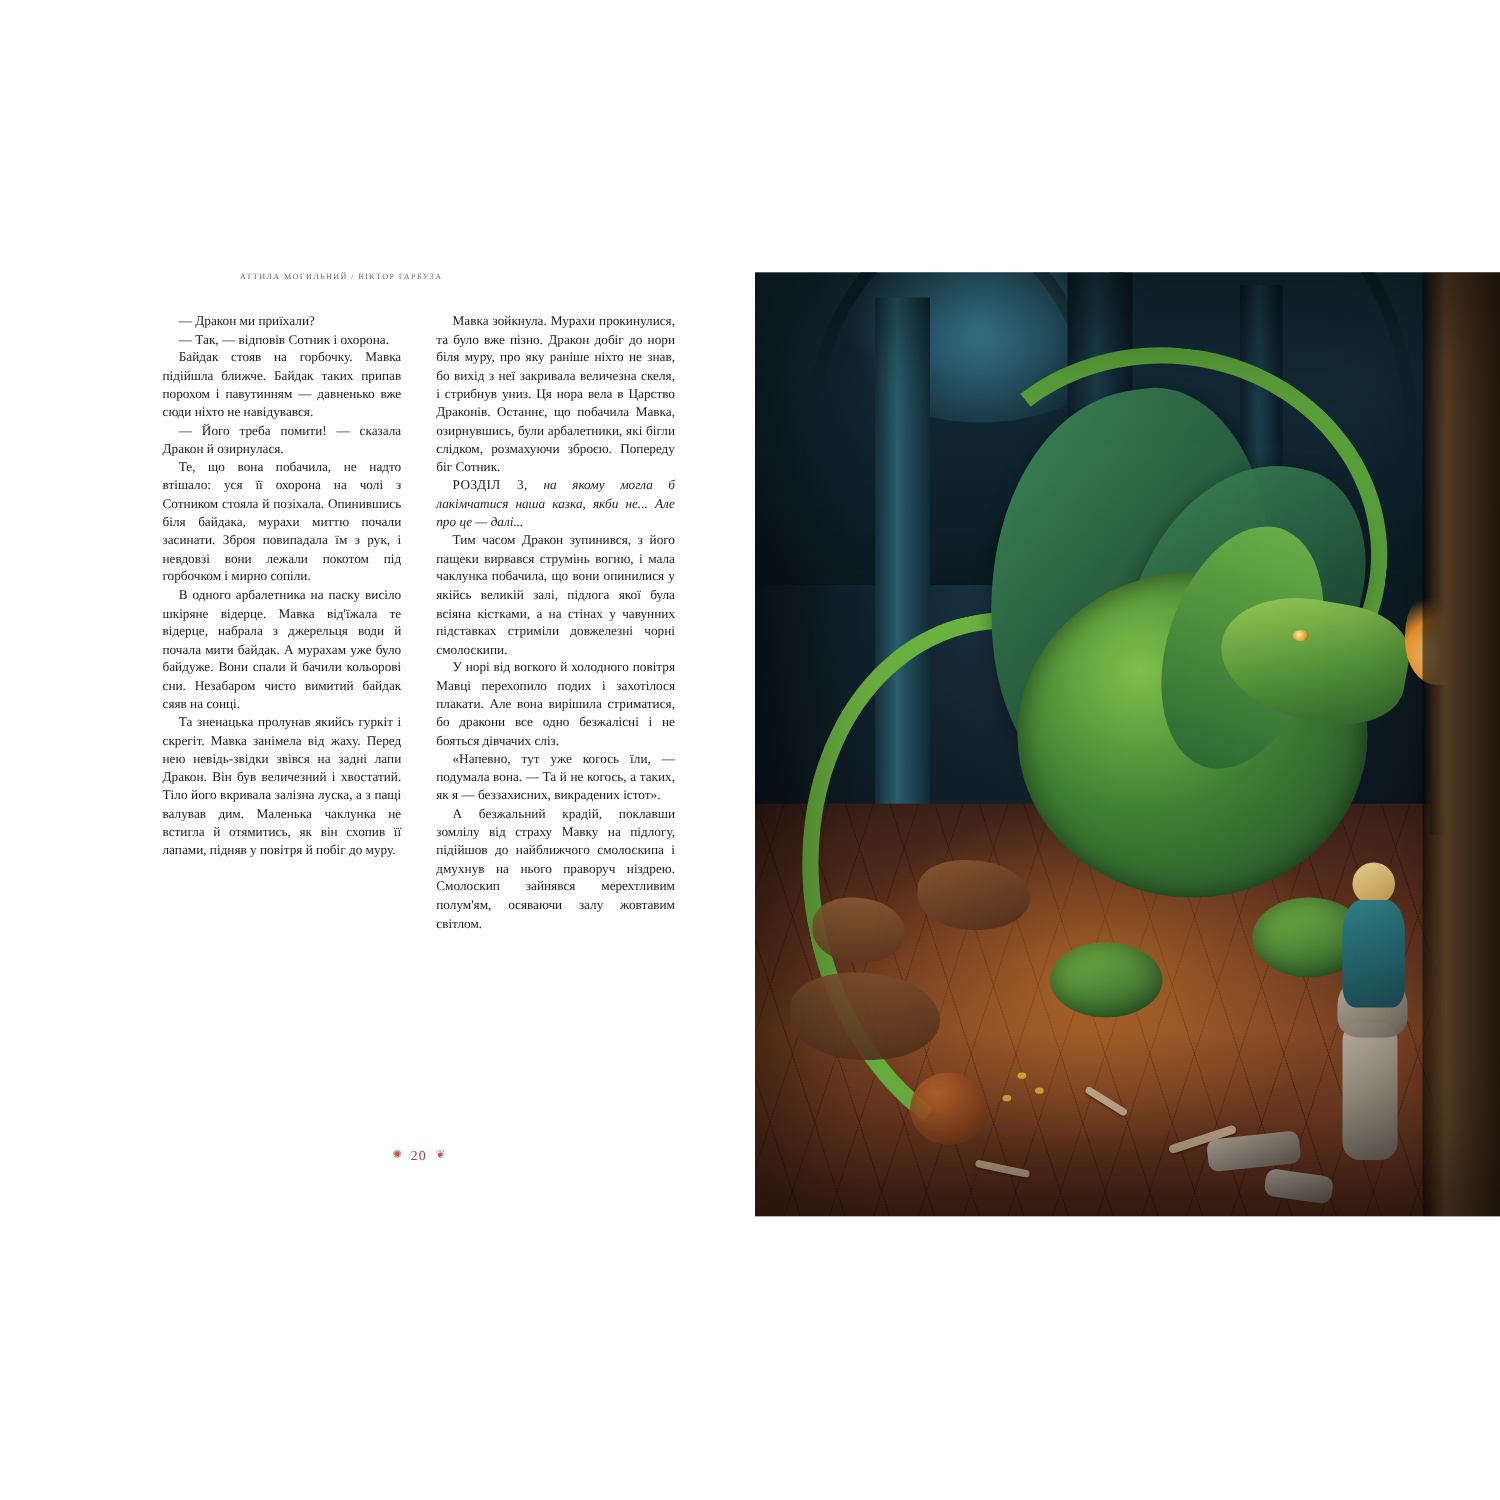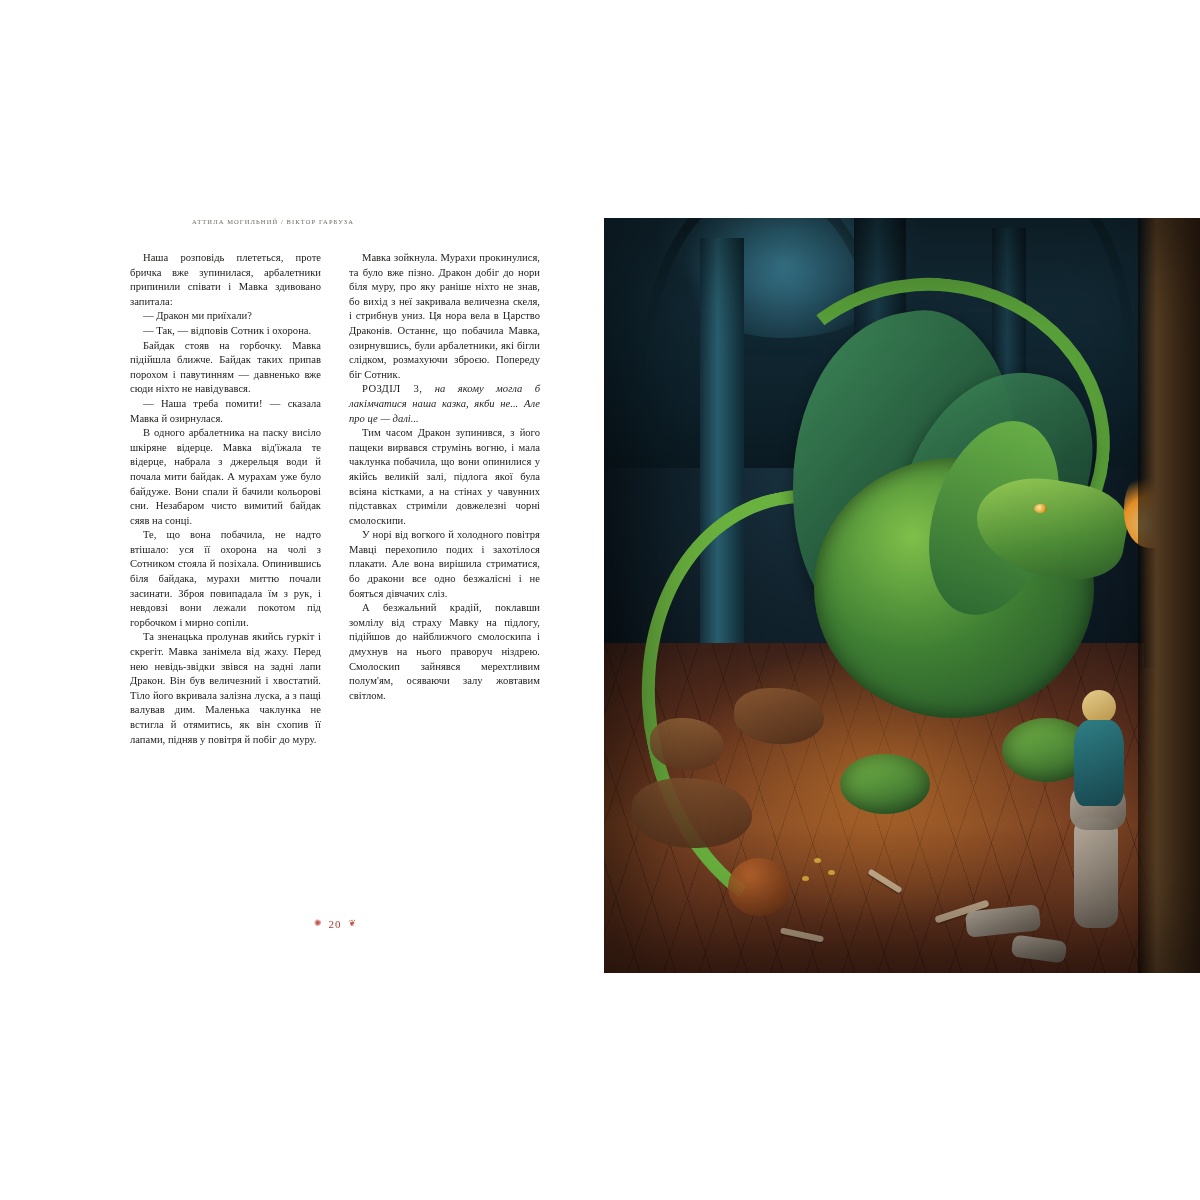--- a/index.html
+++ b/index.html
@@ -261,37 +261,37 @@
 
 <div class="spread">
 
   <div class="page-left">
 
     <div class="running-head">АТТИЛА МОГИЛЬНИЙ / ВІКТОР ГАРБУЗА</div>
 
     <div class="columns">
 
       <div class="col">
-        <p>Наша розповідь плететься, проте бричка вже зупинилася, арбалетники припинили співати і Мавка здивовано запитала:</p>
         <p class="dash">— Дракон ми приїхали?</p>
         <p class="dash">— Так, — відповів Сотник і охорона.</p>
         <p>Байдак стояв на горбочку. Мавка підійшла ближче. Байдак таких припав порохом і павутинням — давненько вже сюди ніхто не навідувався.</p>
-        <p class="dash">— Наша треба помити! — сказала Мавка й озирнулася.</p>
+        <p class="dash">— Його треба помити! — сказала Дракон й озирнулася.</p>
+        <p>Те, що вона побачила, не надто втішало: уся її охорона на чолі з Сотником стояла й позіхала. Опинившись біля байдака, мурахи миттю почали засинати. Зброя повипадала їм з рук, і невдовзі вони лежали покотом під горбочком і мирно сопіли.</p>
         <p>В одного арбалетника на паску висіло шкіряне відерце. Мавка від'їжала те відерце, набрала з джерельця води й почала мити байдак. А мурахам уже було байдуже. Вони спали й бачили кольорові сни. Незабаром чисто вимитий байдак сяяв на сонці.</p>
-        <p>Те, що вона побачила, не надто втішало: уся її охорона на чолі з Сотником стояла й позіхала. Опинившись біля байдака, мурахи миттю почали засинати. Зброя повипадала їм з рук, і невдовзі вони лежали покотом під горбочком і мирно сопіли.</p>
         <p>Та зненацька пролунав якийсь гуркіт і скрегіт. Мавка занімела від жаху. Перед нею невідь-звідки звівся на задні лапи Дракон. Він був величезний і хвостатий. Тіло його вкривала залізна луска, а з пащі валував дим. Маленька чаклунка не встигла й отямитись, як він схопив її лапами, підняв у повітря й побіг до муру.</p>
       </div>
 
       <div class="col">
         <p>Мавка зойкнула. Мурахи прокинулися, та було вже пізно. Дракон добіг до нори біля муру, про яку раніше ніхто не знав, бо вихід з неї закривала величезна скеля, і стрибнув униз. Ця нора вела в Царство Драконів. Останнє, що побачила Мавка, озирнувшись, були арбалетники, які бігли слідком, розмахуючи зброєю. Попереду біг Сотник.</p>
 
         <p class="chapter-head"><span class="label">РОЗДІЛ 3,</span><span> на якому могла б лакімчатися наша казка, якби не... Але про це — далі...</span></p>
 
         <p>Тим часом Дракон зупинився, з його пащеки вирвався струмінь вогню, і мала чаклунка побачила, що вони опинилися у якійсь великій залі, підлога якої була всіяна кістками, а на стінах у чавунних підставках стриміли довжелезні чорні смолоскипи.</p>
         <p>У норі від вогкого й холодного повітря Мавці перехопило подих і захотілося плакати. Але вона вирішила стриматися, бо дракони все одно безжалісні і не бояться дівчачих сліз.</p>
+        <p>«Напевно, тут уже когось їли, — подумала вона. — Та й не когось, а таких, як я — беззахисних, викрадених істот».</p>
         <p>А безжальний крадій, поклавши зомлілу від страху Мавку на підлогу, підійшов до найближчого смолоскипа і дмухнув на нього праворуч ніздрею. Смолоскип зайнявся мерехтливим полум'ям, осяваючи залу жовтавим світлом.</p>
       </div>
 
     </div>
 
     <div class="folio">
       <span class="orn">✺</span><span class="num">20</span><span class="orn">❦</span>
     </div>
   </div>
 

